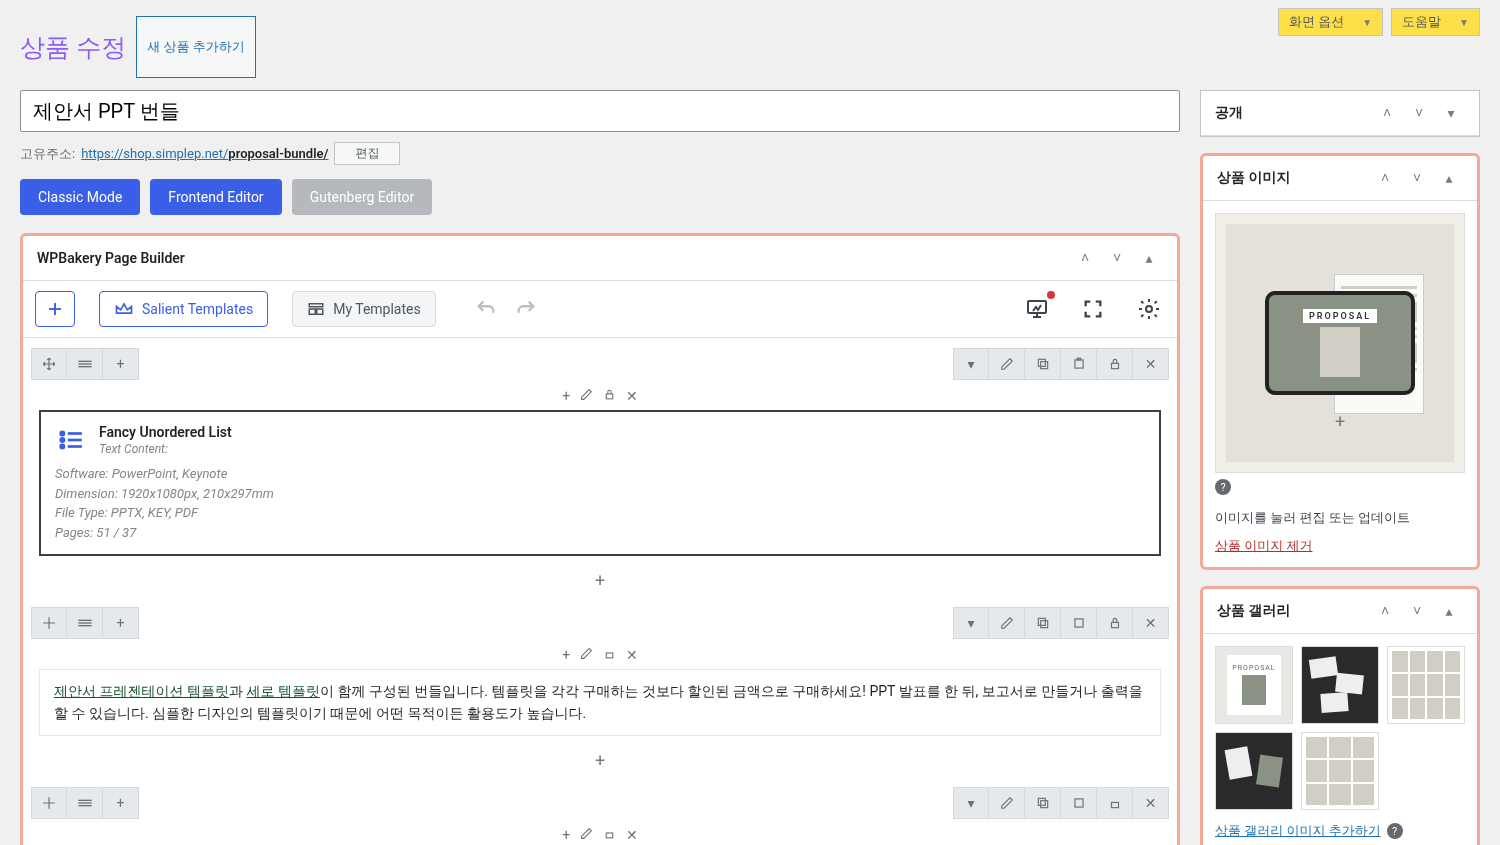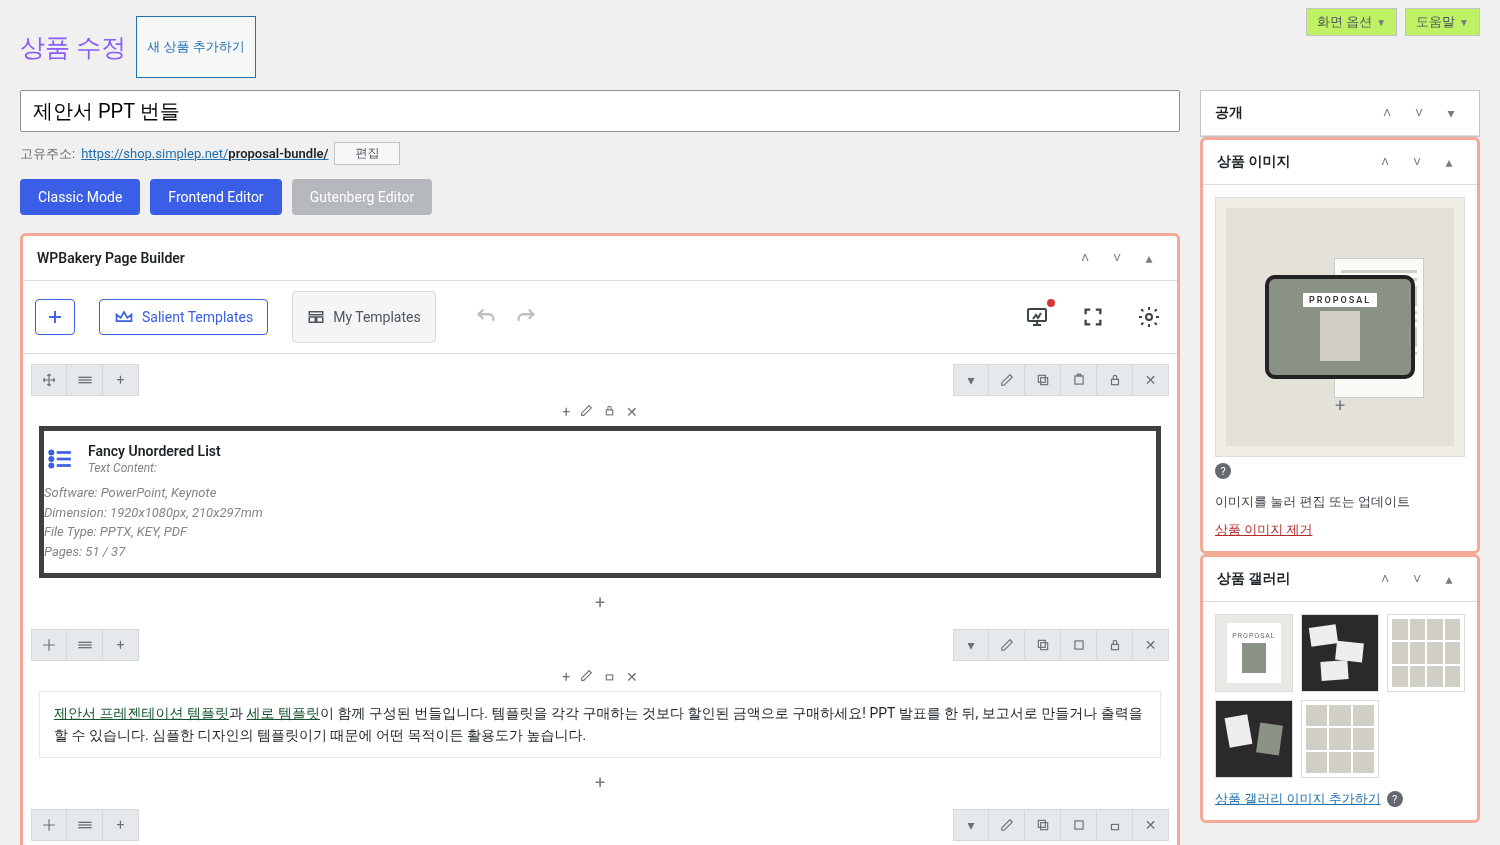--- a/index.html
+++ b/index.html
@@ -1,20 +1,20 @@
 <!DOCTYPE html>
 <html><head>
 <meta charset="utf-8">
 <style>
 * { margin: 0; padding: 0; box-sizing: border-box; font-family: -apple-system, BlinkMacSystemFont, "Segoe UI", Roboto, sans-serif; }
 body { background: #f0f0f1; color: #1d2327; font-size: 13px; }
 .page { padding: 0 20px 20px 20px; }
 
 .top-bar { display: flex; justify-content: flex-end; gap: 8px; padding: 8px 0 0 0; }
-.top-btn { background: #bef264; border: 1px solid #c3c4c7; padding: 4px 10px; font-size: 13px; color: #50575e; cursor: pointer; display: flex; align-items: center; gap: 4px; text-align: center; }
+.top-btn { background: #fde047; border: 1px solid #c3c4c7; padding: 4px 10px; font-size: 13px; color: #50575e; cursor: pointer; display: flex; align-items: center; gap: 18px; text-align: center; }
 .top-btn .caret { font-size: 10px; color: #787c82; }
 
 .header-row { display: flex; align-items: center; gap: 10px; margin-top: -20px; }
 .page-title { font-size: 25px; font-weight: 400; color: #8b5cf6; }
 .add-new { border: 1px solid #2271b1; color: #2271b1; background: #f6f7f7; padding: 21px 10px; font-size: 13px; cursor: pointer; }
 
 .columns { display: flex; gap: 20px; margin-top: 12px; }
 .main-col { flex: 1; min-width: 0; }
 .side-col { width: 280px; flex-shrink: 0; }
 
@@ -32,50 +32,50 @@
 .postbox { background: #fff; border: 1px solid #c3c4c7; margin-bottom: 16px; }
 .postbox.highlight { border: 3px solid #f4a896; border-radius: 6px; }
 .postbox-header { display: flex; align-items: center; justify-content: space-between; padding: 10px 14px; border-bottom: 1px solid #dcdcde; }
 .postbox-header h2 { font-size: 14px; font-weight: 600; }
 .postbox-ctrls { display: flex; gap: 4px; }
 .pb-ctrl { width: 28px; height: 24px; display: flex; align-items: center; justify-content: center; cursor: pointer; color: #787c82; font-size: 14px; }
 
 .wpb-toolbar { display: flex; align-items: center; gap: 24px; padding: 10px 12px; border-bottom: 1px solid #dcdcde; background: #fff; }
 .wpb-add { width: 40px; height: 36px; border: 1.5px solid #3a5ee6; border-radius: 4px; display: flex; align-items: center; justify-content: center; color: #3a5ee6; font-size: 20px; cursor: pointer; background:#fff; }
 .wpb-tpl { height: 36px; border: 1.5px solid #3a5ee6; border-radius: 4px; display: flex; align-items: center; gap: 8px; padding: 0 14px; color: #3a5ee6; font-size: 14px; cursor: pointer; background:#fff; }
-.wpb-my { height: 52px; border: 1px solid #d8dbdf; border-radius: 4px; display: flex; align-items: center; gap: 8px; padding: 0 14px; color: #50575e; font-size: 14px; cursor: pointer; background:#f4f5f6; }
+.wpb-my { height: 36px; border: 1px solid #d8dbdf; border-radius: 4px; display: flex; align-items: center; gap: 8px; padding: 0 14px; color: #50575e; font-size: 14px; cursor: pointer; background:#f4f5f6; }
 .wpb-spacer { flex: 1; }
 .wpb-icon-btn { width: 32px; height: 32px; display: flex; align-items: center; justify-content: center; color: #787c82; cursor: pointer; font-size: 22px; }
 .wpb-icon-btn.lg { font-size: 20px; }
 .undo-redo { display: flex; gap: 8px; margin-left: 10px; }
 .undo-redo svg { stroke: #bcbfc4; }
 
 .row-block { margin: 8px; border: 0; }
 .row-ctrl { display: flex; align-items: center; justify-content: space-between; height: 36px; }
 .row-ctrl-left, .row-ctrl-right { display: flex; }
 .rc-btn { width: 36px; height: 32px; background: #e6e9ec; border: 1px solid #d5d9dd; display: flex; align-items: center; justify-content: center; color: #6b7075; cursor: pointer; font-size: 14px; }
 .rc-btn + .rc-btn { border-left: none; }
 
 .col-ctrl { display: flex; justify-content: center; gap: 6px; padding: 4px 0; color: #6b7075; font-size: 14px; }
 .col-ctrl span { cursor: pointer; padding: 2px; }
 
-.element-box { background: #fff; border: 5px solid #404040; margin: 0 8px 8px 8px; padding: 12px 0; }
+.element-box { background: #fff; border: 2px solid #404040; margin: 0 8px 8px 8px; padding: 12px 14px; }
 .el-head { display: flex; align-items: flex-start; gap: 12px; }
 .el-icon { width: 32px; height: 32px; display:flex; align-items:center; justify-content:center; }
 .el-title { font-weight: 600; font-size: 14px; }
 .el-sub { font-style: italic; color: #828689; font-size: 12px; margin-top:2px; }
 .el-body { margin-top: 8px; color: #828689; font-style: italic; font-size: 13px; line-height: 1.5; }
 .el-body p { font-style: italic; }
 
 .text-content { background:#fff; border:1px solid #e6e9ec; margin:0 8px 8px 8px; padding: 10px 14px; font-size: 14px; line-height: 1.6; color: #1d2327; }
 .text-content a { color: #14532d; text-decoration: underline; }
 
 .add-row-center { display: flex; justify-content: center; padding: 6px 0; color: #787c82; cursor: pointer; font-size: 18px; }
 
-.side-postbox { background: #fff; border: 1px solid #c3c4c7; }
+.side-postbox { background: #fff; border: 1px solid #c3c4c7; margin-bottom: 16px; }
 .side-postbox.highlight { border: 3px solid #f4a896; border-radius: 6px; }
 .side-postbox-header { display: flex; align-items: center; justify-content: space-between; padding: 10px 14px; border-bottom: 1px solid #dcdcde; }
 .side-postbox-header h2 { font-size: 14px; font-weight: 600; }
 .side-postbox-body { padding: 12px; }
 
 .prod-img-thumb { width: 100%; height: 260px; background: #f0eee6; border: 1px solid #dcdcde; display: flex; align-items: center; justify-content: center; position: relative; overflow: hidden; }
 .prod-img-inner { position: absolute; inset: 10px; background: #e3e1d8; display:flex; align-items:center; justify-content:center; }
 .tablet-mock { width: 150px; height: 104px; background: #8a9285; border: 4px solid #222; border-radius: 10px; display:flex; flex-direction:column; align-items:center; justify-content:center; gap:4px; position: relative; z-index:2; }
 .tablet-mock .plabel { background:#fff; color:#333; font-size:9px; letter-spacing:2px; padding:2px 6px; font-weight:600; }
 .tablet-mock .pimg { width:40px; height:50px; background:#d0cec5; }

